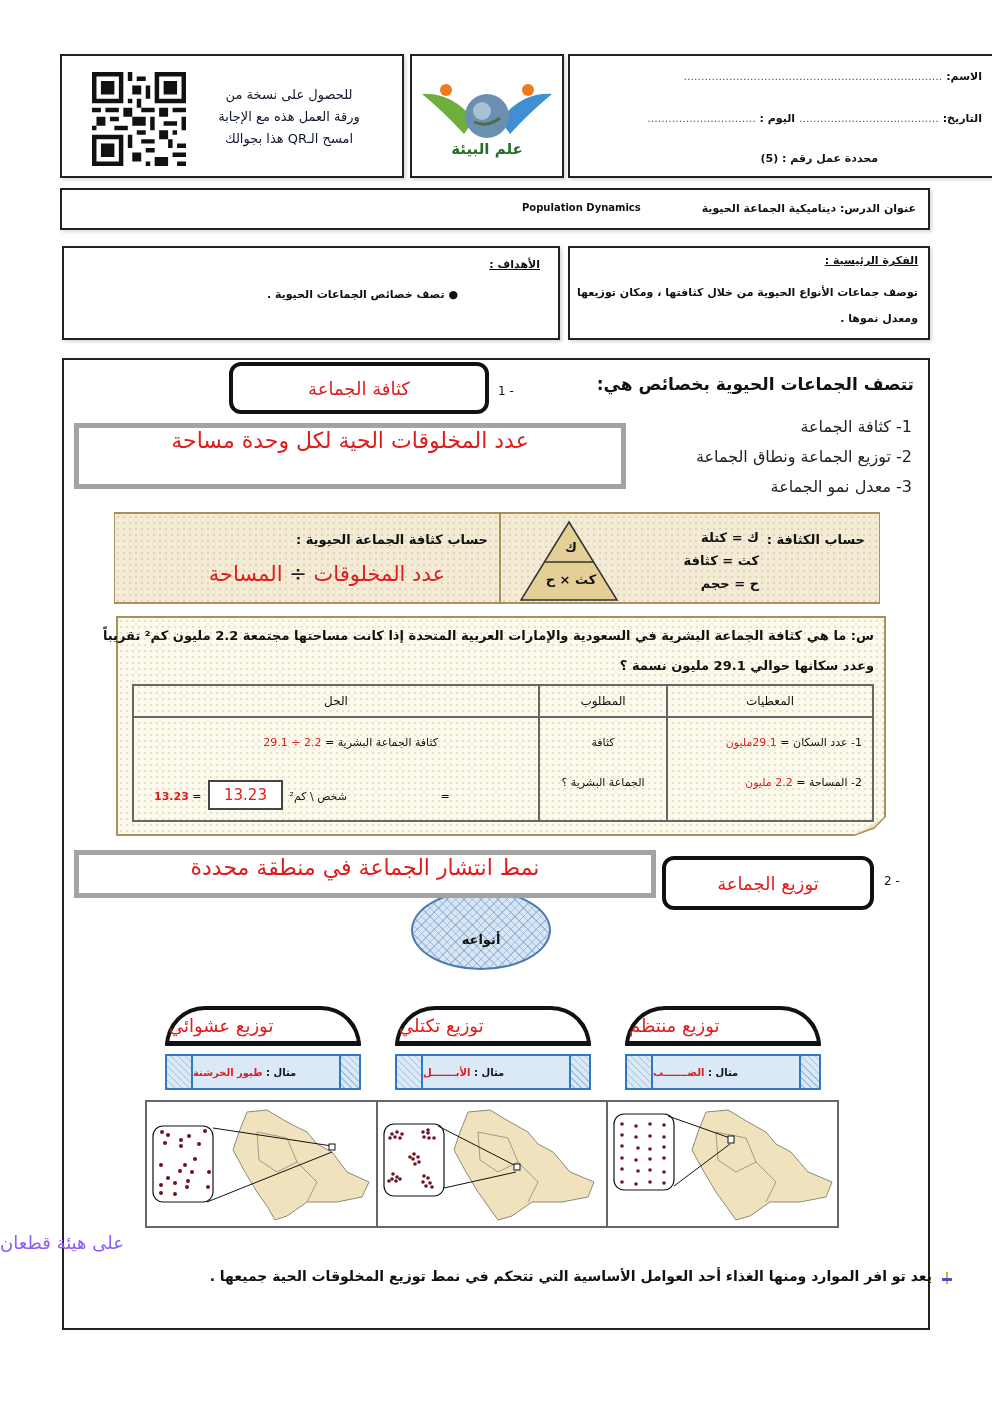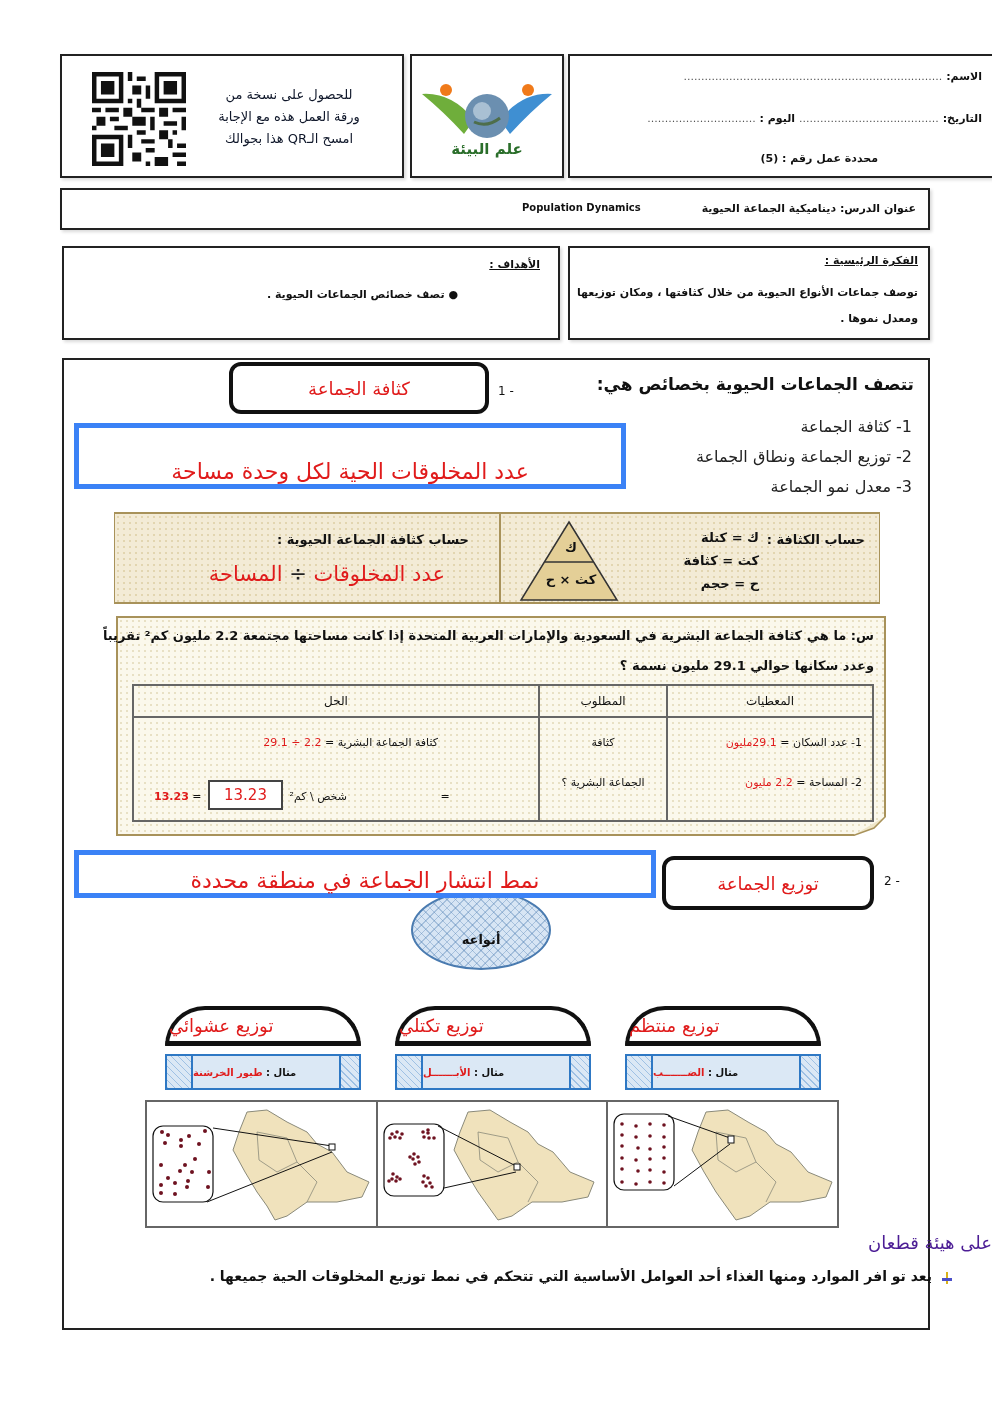--- a/index.html
+++ b/index.html
@@ -24,21 +24,21 @@
   #lesson .en { position: absolute; left: 460px; top: 12px; font-size: 10px; font-weight: bold; }
 
   #goals { left: 62px; top: 246px; width: 498px; height: 94px; }
   #idea { left: 568px; top: 246px; width: 362px; height: 94px; }
   .hd-u { font-size: 11px; font-weight: bold; text-decoration: underline; }
   .body-txt { font-size: 11px; font-weight: bold; line-height: 26px; }
 
   
   #main { left: 62px; top: 358px; width: 868px; height: 972px; border: 2px solid #222; background: #fff; }
   .rounded-answer { position: absolute; border: 4px solid #111; border-radius: 12px; background: #fff; display: flex; align-items: center; justify-content: center; font-size: 18px; color: #e01b1b; direction: rtl; }
-  .thick-answer { position: absolute; border: 5px solid #3b82f6; background: #fff; display: flex; align-items: flex-end; justify-content: center; font-size: 22px; color: #e01b1b; direction: rtl; }
+  .thick-answer { position: absolute; border: 5px solid #a3a3a3; background: #fff; display: flex; align-items: flex-start; justify-content: center; font-size: 22px; color: #e01b1b; direction: rtl; }
 
   
   .scroll { position: absolute; background-color: #f3ebd6; background-image: radial-gradient(#e2d5b0 1px, transparent 1px); background-size: 6px 6px; border-top: 2px solid #a8925a; border-bottom: 2px solid #a8925a; border-left: 1px solid #a8925a; border-right: 1px solid #a8925a; }
   .scroll .title { position: absolute; font-size: 13px; font-weight: bold; direction: rtl; white-space: nowrap; }
   .defs { position: absolute; font-size: 13px; font-weight: bold; direction: rtl; line-height: 23px; }
 
   
   #question { left: 116px; top: 616px; width: 770px; height: 220px; background-color: #fbf8ec; background-image: radial-gradient(#e8e0c4 1px, transparent 1px); background-size: 6px 6px; border: 2px solid #a8925a; }
   .q-text { position: absolute; right: 10px; font-size: 13px; font-weight: bold; direction: rtl; white-space: nowrap; }
   table.q-table { position: absolute; left: 14px; top: 66px; width: 742px; border-collapse: collapse; direction: rtl; font-size: 11px; }
@@ -50,21 +50,21 @@
 
   
   .bubble { position: absolute; left: 411px; top: 890px; width: 140px; height: 80px; border-radius: 50%; border: 2px solid #4a7bb0; background-color: #d7e5f4; background-image: repeating-linear-gradient(45deg, rgba(74,123,176,0.35) 0 1px, transparent 1px 6px), repeating-linear-gradient(-45deg, rgba(74,123,176,0.35) 0 1px, transparent 1px 6px); display: flex; align-items: center; justify-content: center; font-weight: bold; font-size: 13px; direction: rtl; }
   .dome { position: absolute; width: 196px; height: 40px; border: 4px solid #111; border-bottom-width: 5px; border-radius: 50px 50px 0 0; background: #fff; display: flex; align-items: center; justify-content: flex-end; color: #e01b1b; font-size: 18px; direction: rtl; }
   .example { position: absolute; width: 196px; height: 36px; border: 2px solid #2e78c4; background-color: #dbe8f5; background-image: repeating-linear-gradient(45deg, rgba(46,120,196,0.35) 0 1px, transparent 1px 5px); }
   .example .inner { position: absolute; left: 24px; right: 18px; top: 0; bottom: 0; border-left: 2px solid #2e78c4; border-right: 2px solid #2e78c4; display: flex; align-items: center; justify-content: flex-end; padding-right: 6px; font-size: 10px; font-weight: bold; direction: rtl; }
   .maps { position: absolute; left: 145px; top: 1100px; width: 694px; height: 128px; border: 2px solid #666; display: flex; }
   .map-panel { flex: 1; border-left: 2px solid #666; position: relative; }
   .map-panel:first-child { border-left: none; }
   .map-panel svg { position: absolute; left: 0; top: 0; }
-  .caption { position: absolute; left: 0; width: 100%; top: 1232px; text-align: right; font-size: 18px; direction: rtl; color: #4c1d95; }
+  .caption { position: absolute; left: 0; width: 100%; top: 1232px; text-align: left; font-size: 18px; direction: rtl; color: #8b5cf6; }
   .note { position: absolute; right: 40px; top: 1268px; font-size: 14px; font-weight: bold; direction: rtl; white-space: nowrap; }
   .note-icon { display: inline-block; width: 10px; height: 12px; margin-left: 10px; position: relative; vertical-align: middle; }
 </style>
 </head>
 <body>
 
 <div id="hdr-info" class="abs box">
   <div class="row" style="top:14px;">
     <span>الاسم:</span>
     <span class="dots">..........................................................................</span>
@@ -152,21 +152,21 @@
     <div>ح = حجم</div>
   </div>
   <svg style="position:absolute; left:18px; top:6px;" width="100" height="82" viewBox="0 0 100 82">
     <polygon points="50,2 98,80 2,80" fill="#e4cf97" stroke="#333" stroke-width="1.5"></polygon>
     <line x1="26" y1="42" x2="74" y2="42" stroke="#333" stroke-width="1.5"></line>
   </svg>
   <div class="abs" style="left:54px; top:26px; width:32px; text-align:center; font-size:13px; font-weight:bold;">ك</div>
   <div class="abs" style="left:34px; top:58px; width:72px; text-align:center; font-size:13px; font-weight:bold; direction:rtl;">كث × ح</div>
 </div>
 <div class="scroll" style="left:114px; top:512px; width:386px; height:92px;">
-  <div class="title" style="right:30px; top:18px;">حساب كثافة الجماعة الحيوية :</div>
+  <div class="title" style="right:11px; top:18px;">حساب كثافة الجماعة الحيوية :</div>
   <div class="abs" style="right:54px; top:48px; direction:rtl; font-size:21px; white-space:nowrap;">
     <span class="red">عدد المخلوقات</span>
     <span style="color:#222;">÷</span>
     <span class="red">المساحة</span>
   </div>
 </div>
 
 <div id="question" class="abs">
   <div class="q-text" style="top:10px;">س: ما هي كثافة الجماعة البشرية في السعودية والإمارات العربية المتحدة إذا كانت مساحتها مجتمعة 2.2 مليون كم² تقريباً</div>
   <div class="q-text" style="top:40px;">وعدد سكانها حوالي 29.1 مليون نسمة ؟</div>

